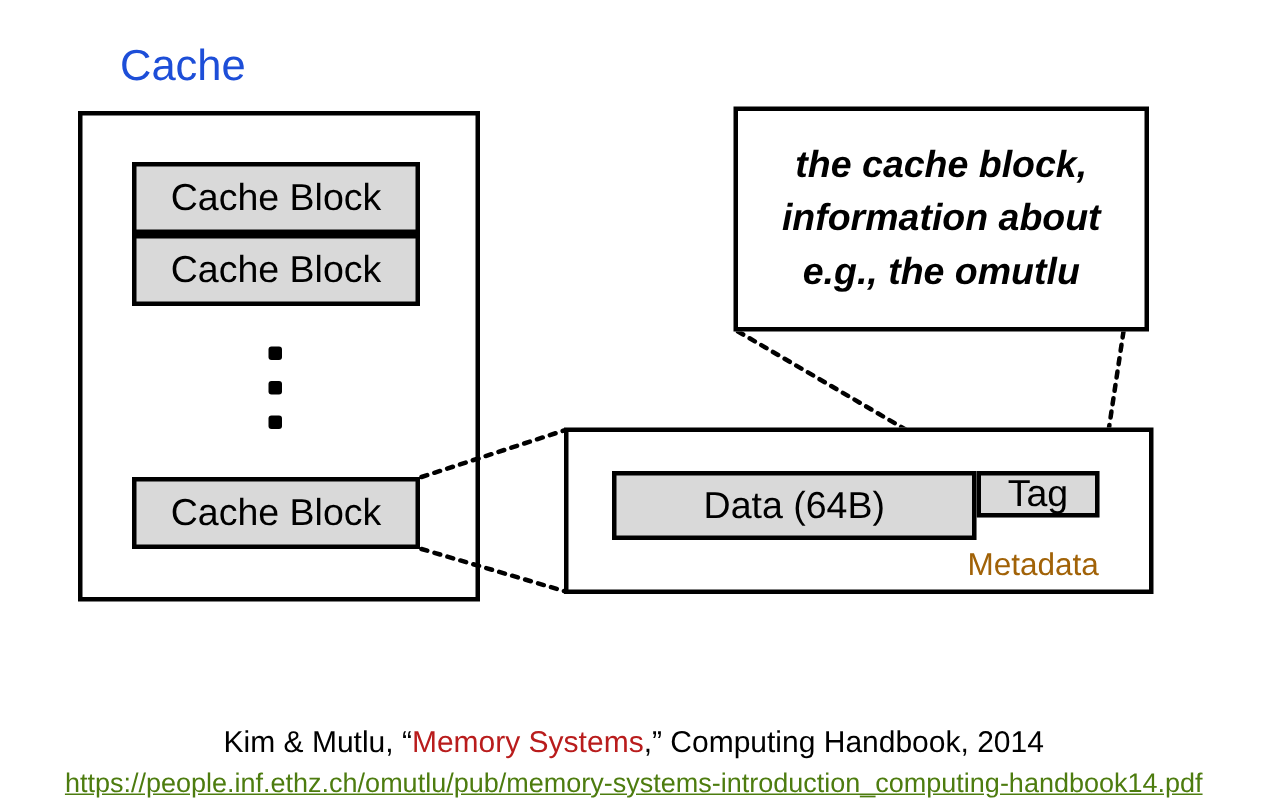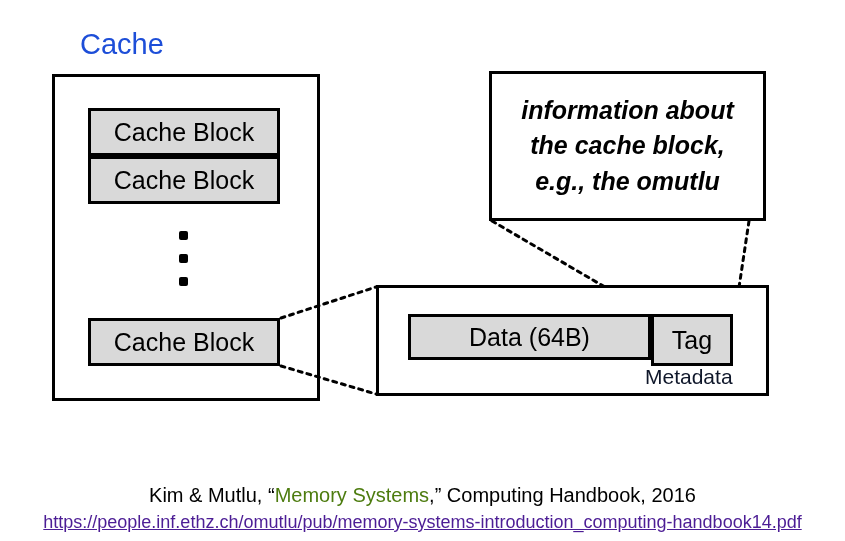--- a/index.html
+++ b/index.html
@@ -117,37 +117,37 @@
     justify-content: center;
     font-size: 25px;
     color: #000000;
     white-space: nowrap;
   }
   .tag-field {
     position: absolute;
     left: 651px;
     top: 314px;
     width: 82px;
-    height: 52px;
+    height: 31px;
     background: #d9d9d9;
     border: 3px solid #000000;
     box-sizing: border-box;
     display: flex;
     align-items: center;
     justify-content: center;
     font-size: 25px;
     color: #000000;
     white-space: nowrap;
   }
   .metadata-label {
     position: absolute;
     left: 645px;
     top: 365px;
     font-size: 21px;
-    color: #0f172a;
+    color: #a16207;
     white-space: nowrap;
   }
 
   
   .connectors {
     position: absolute;
     left: 0;
     top: 0;
     width: 845px;
     height: 541px;
@@ -158,29 +158,29 @@
   .citation {
     position: absolute;
     left: 0;
     top: 484px;
     width: 845px;
     text-align: center;
     font-size: 20px;
     color: #000000;
     white-space: nowrap;
   }
-  .citation .highlight { color: #4d7c0f; }
+  .citation .highlight { color: #b91c1c; }
   .citation-url {
     position: absolute;
     left: 0;
     top: 512px;
     width: 845px;
     text-align: center;
     font-size: 18px;
-    color: #4c1d95;
+    color: #4d7c0f;
     text-decoration: underline;
     white-space: nowrap;
   }
 </style>
 </head>
 <body>
 
 <div id="canvas">
 
   <div class="cache-label">Cache</div>
@@ -200,26 +200,26 @@
     <line x1="281" y1="318" x2="376" y2="287" stroke="#000000" stroke-width="3" stroke-dasharray="4 5" stroke-linecap="round"></line>
 
     <line x1="281" y1="366" x2="376" y2="394" stroke="#000000" stroke-width="3" stroke-dasharray="4 5" stroke-linecap="round"></line>
 
     <line x1="492" y1="221" x2="651" y2="314" stroke="#000000" stroke-width="3" stroke-dasharray="4 5" stroke-linecap="round"></line>
 
     <line x1="749" y1="221" x2="735" y2="314" stroke="#000000" stroke-width="3" stroke-dasharray="4 5" stroke-linecap="round"></line>
   </svg>
 
   <div class="callout-box">
+    <span>the cache block,</span>
     <span>information about</span>
-    <span>the cache block,</span>
     <span>e.g., the omutlu</span>
   </div>
 
   <div class="metadata-box"></div>
   <div class="data-field">Data (64B)</div>
   <div class="tag-field">Tag</div>
   <div class="metadata-label">Metadata</div>
 
-  <div class="citation"><span>Kim &amp; Mutlu, “</span><span class="highlight">Memory Systems</span><span>,” Computing Handbook, 2016</span></div>
+  <div class="citation"><span>Kim &amp; Mutlu, “</span><span class="highlight">Memory Systems</span><span>,” Computing Handbook, 2014</span></div>
   <div class="citation-url">https://people.inf.ethz.ch/omutlu/pub/memory-systems-introduction_computing-handbook14.pdf</div>
 
 </div>
 
 </body></html>

